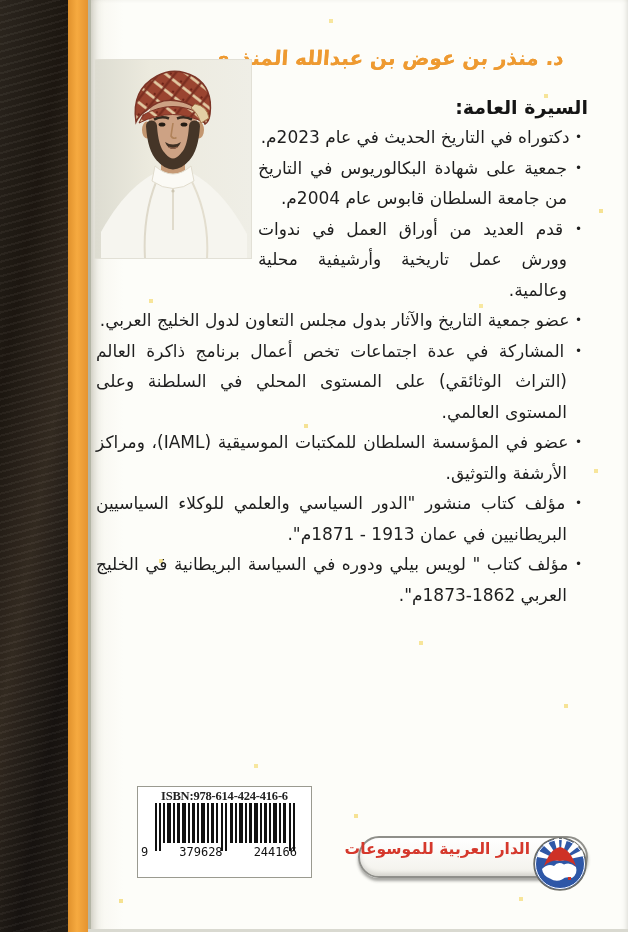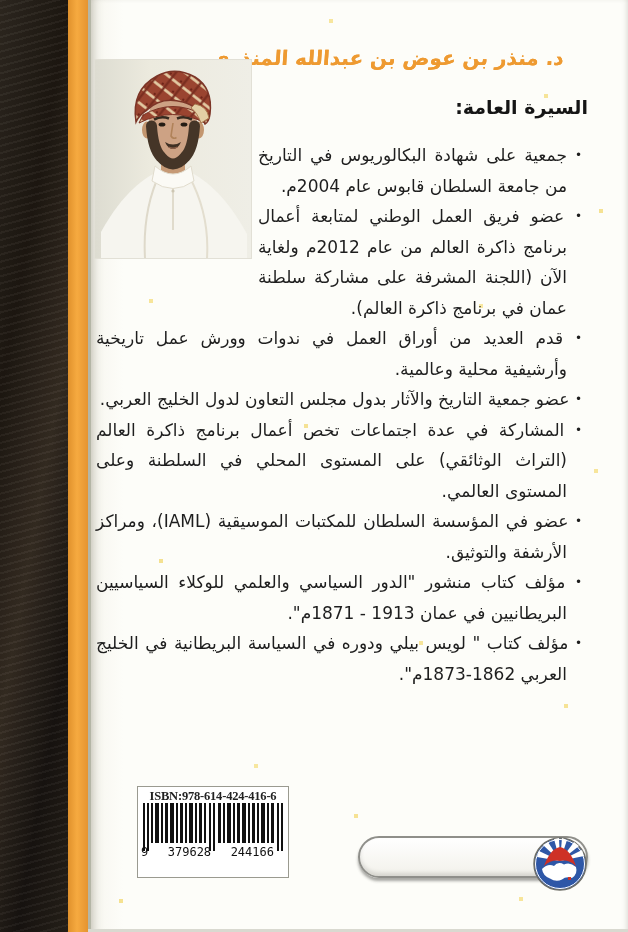--- a/index.html
+++ b/index.html
@@ -46,27 +46,27 @@
   
   .photo{position:absolute;left:95px;top:60px;width:156px;height:198px;box-shadow:0 0 0 1px #e2e0d6;}
   .photo svg{display:block;}
 
   
   .bio{
     position:absolute;left:96px;top:92px;width:492px;direction:rtl;
     font-size:17px;line-height:30.5px;text-align:justify;color:#1e1e1e;
   }
   .photo-spacer{float:left;width:162px;height:181px;}
-  .bio-heading{margin:0 0 18px;font-size:19px;font-weight:bold;line-height:30px;color:#151515;}
+  .bio-heading{margin:0 0 0;font-size:19px;font-weight:bold;line-height:30px;color:#151515;}
   .bio-item{padding-right:21px;text-indent:-15px;}
   .bullet{font-size:12px;vertical-align:2px;}
 
   
   .barcode-box{
-    position:absolute;left:137px;top:786px;width:152px;height:92px;box-sizing:border-box;
+    position:absolute;left:137px;top:786px;width:175px;height:92px;box-sizing:border-box;
     background:#fff;border:1px solid #9a9a90;text-align:center;
   }
   .isbn-label{
     font-family:"Liberation Serif",serif;font-weight:bold;font-size:12.5px;
     letter-spacing:-.2px;line-height:14px;margin-top:2px;white-space:nowrap;
   }
   .bars{display:block;margin:0 auto;}
   .barcode-digits{
     display:flex;justify-content:space-between;align-items:flex-end;
     padding:0 14px 0 3px;margin-top:-11px;position:relative;
@@ -143,22 +143,22 @@
       <path d="M41 62 Q36 30 62 16 Q80 6 100 17 Q118 28 115 54 Q114 62 110 64 Q104 46 88 42 Q66 36 52 50 Q44 55 41 62 Z" fill="url(#turbanPat)" stroke="#7c3527" stroke-width="1.5"></path>
       <path d="M48 55 Q78 38 108 55 L110 63 Q78 46 44 63 Z" fill="url(#turbanPat)" stroke="#7c3527" stroke-width="1"></path>
       <path d="M100 44 Q112 46 114 58 L106 63 Q102 52 96 48 Z" fill="#e3cfa5" stroke="#a9794f" stroke-width="1"></path>
     </svg>
   </div>
 
   <div class="bio">
     <div class="photo-spacer"></div>
     <h2 class="bio-heading">السيرة العامة:</h2>
 
+    <div class="bio-item"><span class="bullet">•</span> <span>دكتوراه في التاريخ الحديث في عام 2023م.</span></div>
     <div class="bio-item"><span class="bullet">•</span> <span>جمعية على شهادة البكالوريوس في التاريخ من جامعة السلطان قابوس عام 2004م.</span></div>
-    <div class="bio-item"><span class="bullet">•</span> <span>عضو فريق العمل الوطني لمتابعة أعمال برنامج ذاكرة العالم من عام 2012م ولغاية الآن (اللجنة المشرفة على مشاركة سلطنة عمان في برنامج ذاكرة العالم).</span></div>
     <div class="bio-item"><span class="bullet">•</span> <span>قدم العديد من أوراق العمل في ندوات وورش عمل تاريخية وأرشيفية محلية وعالمية.</span></div>
     <div class="bio-item"><span class="bullet">•</span> <span>عضو جمعية التاريخ والآثار بدول مجلس التعاون لدول الخليج العربي.</span></div>
     <div class="bio-item"><span class="bullet">•</span> <span>المشاركة في عدة اجتماعات تخص أعمال برنامج ذاكرة العالم (التراث الوثائقي) على المستوى المحلي في السلطنة وعلى المستوى العالمي.</span></div>
     <div class="bio-item"><span class="bullet">•</span> <span>عضو في المؤسسة السلطان للمكتبات الموسيقية (IAML)، ومراكز الأرشفة والتوثيق.</span></div>
     <div class="bio-item"><span class="bullet">•</span> <span>مؤلف كتاب منشور "الدور السياسي والعلمي للوكلاء السياسيين البريطانيين في عمان 1871‎ - ‎1913م".</span></div>
     <div class="bio-item"><span class="bullet">•</span> <span>مؤلف كتاب " لويس بيلي ودوره في السياسة البريطانية في الخليج العربي 1862-1873م".</span></div>
   </div>
 
   <div class="barcode-box">
     <div class="isbn-label">ISBN:978-614-424-416-6</div>
@@ -196,20 +196,21 @@
     </svg>
     <div class="barcode-digits">
       <span>9</span>
       <span>379628</span>
       <span>244166</span>
     </div>
   </div>
 
   <div class="publisher">
     <div class="pub-text">
+      <div class="pub-name">الدار العربية للموسوعات</div>
     </div>
     <svg class="emblem" viewBox="0 0 56 56">
       <circle cx="28" cy="28" r="26" fill="#2e57a7" stroke="#6f6f68" stroke-width="1.5"></circle>
       <circle cx="28" cy="28" r="24.5" fill="none" stroke="#ffffff" stroke-width="1"></circle>
       <g fill="#ffffff">
         <polygon points="28,25 5,21 7,15"></polygon>
         <polygon points="28,25 11,9 16,6"></polygon>
         <polygon points="28,25 22,3 27,2"></polygon>
         <polygon points="28,25 30,2 35,4"></polygon>
         <polygon points="28,25 42,6 47,10"></polygon>

